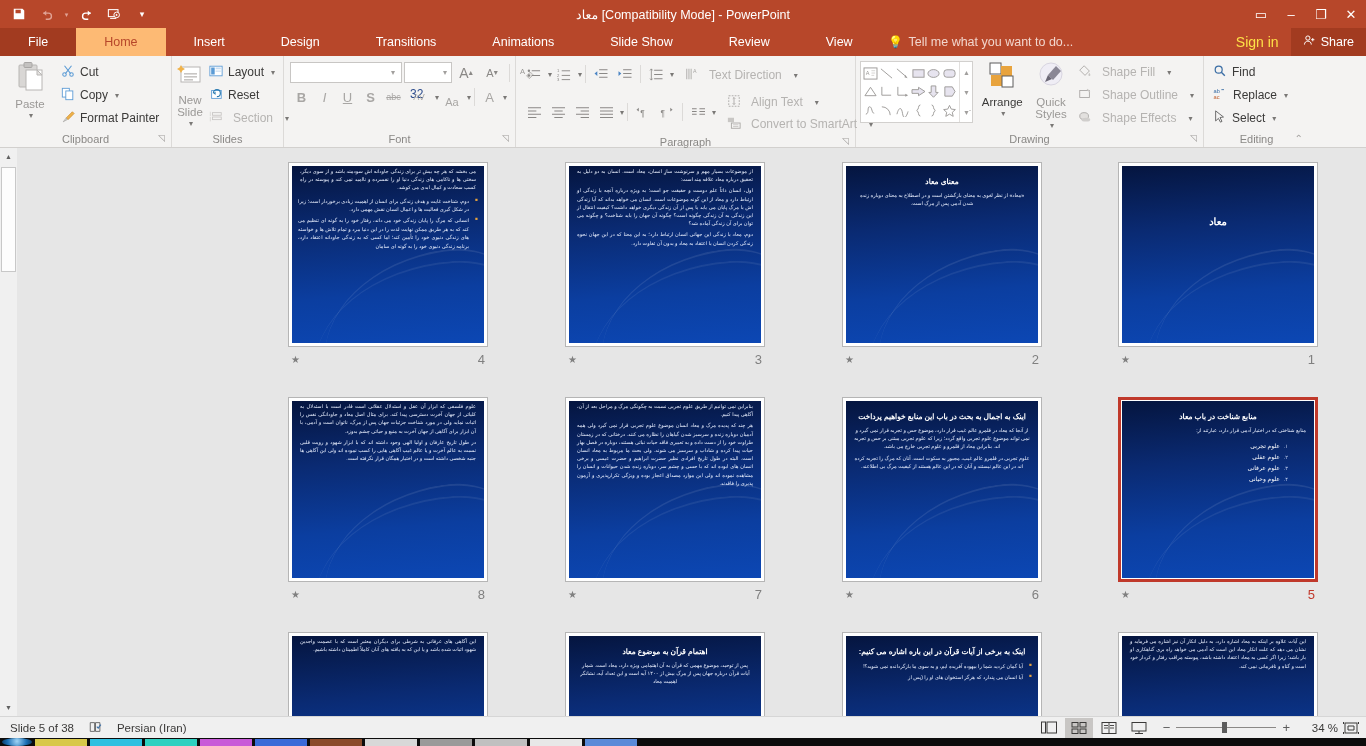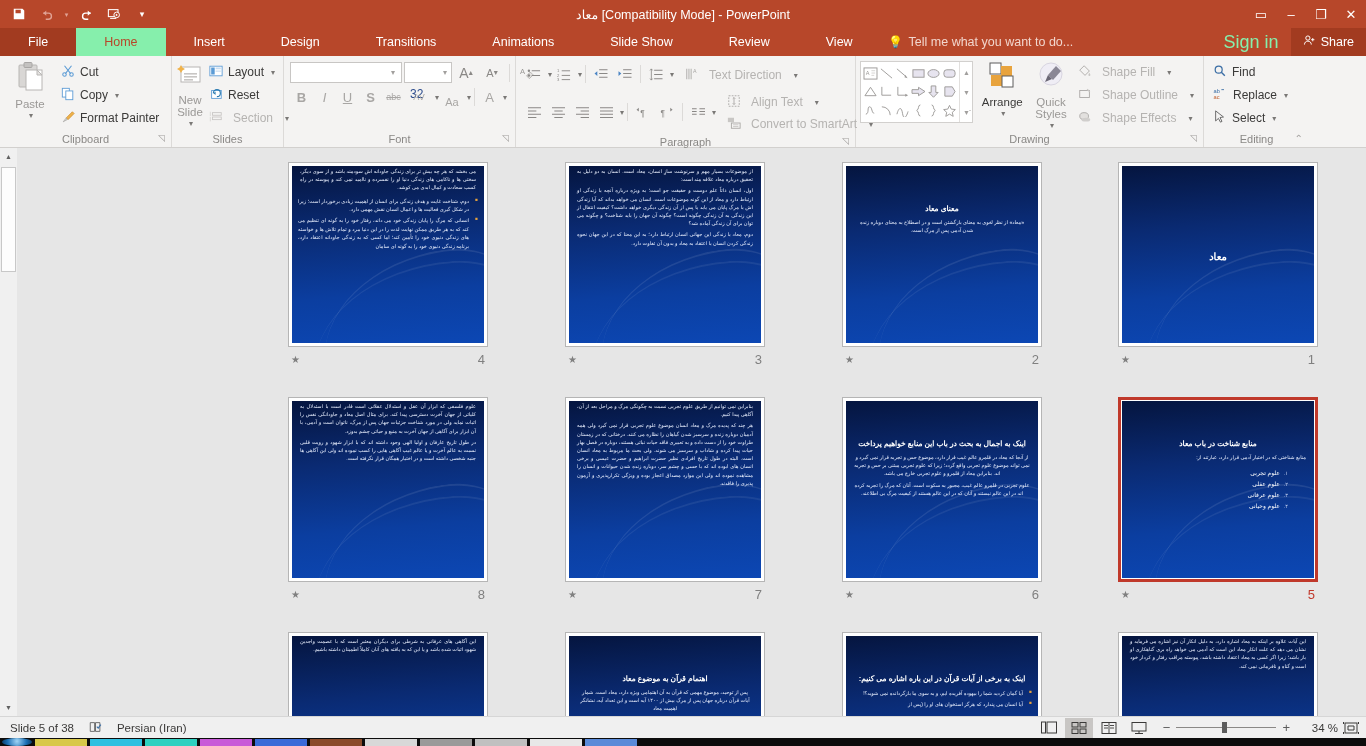--- a/index.html
+++ b/index.html
@@ -37,25 +37,25 @@
   
   .tabbar {
     position: absolute; left: 0; top: 28px; width: 1366px; height: 28px;
     background: #b7472a; display: flex; align-items: stretch;
   }
   .tab {
     padding: 0 28px; display: flex; align-items: center;
     font-size: 12.5px; color: #fff; height: 28px; white-space: nowrap;
   }
   .tab.file { background: #a23b20; }
-  .tab.active { background: #86efac; color: #b7472a; }
+  .tab.active { background: #fdba74; color: #b7472a; }
   .tab.tellme { color: #f2d6cd; padding-left: 8px; }
   .bulb { margin-right: 5px; font-size: 12px; }
   .signin-wrap { position: absolute; right: 0; top: 0; height: 28px; display: flex; align-items: center; }
-  .signin { font-size: 18px; color: #86efac; padding: 0 12px; }
+  .signin { font-size: 14px; color: #fde047; padding: 0 12px; }
   .share { font-size: 12.5px; color: #fff; padding: 0 12px; display: flex; align-items: center; gap: 5px; background: #a23b20; height: 28px; }
 
   
   .ribbon {
     position: absolute; left: 0; top: 56px; width: 1366px; height: 92px;
     background: #f4f3f2; border-bottom: 1px solid #d2d0ce;
     display: flex; align-items: stretch;
   }
   .rgroup { position: relative; display: flex; flex-direction: column; border-right: 1px solid #dcdad8; padding: 3px 4px 0 4px; }
   .rgroup-body { flex: 1; display: flex; align-items: flex-start; }
@@ -150,21 +150,21 @@
   }
   .slide::before {
     content: ""; position: absolute; right: -30%; bottom: -28%;
     width: 120%; height: 72%;
     border-top: 2px solid rgba(255,255,255,0.07);
     border-radius: 70% 40% 0 0 / 90% 60% 0 0;
     transform: rotate(-4deg);
   }
   .s-title {
     text-align: center; font-size: 7.5px; font-weight: bold; color: #ffffff;
-    padding: 2px 8px 3px 8px; direction: rtl; line-height: 11px; position: relative; z-index: 2; margin-top: 35px;
+    padding: 10px 8px 3px 8px; direction: rtl; line-height: 11px; position: relative; z-index: 2;
   }
   .s-title.big { font-size: 10px; padding-top: 50px; }
   .s-body {
     direction: rtl; text-align: justify; font-size: 5.1px; line-height: 8.2px;
     padding: 1px 8px 0 8px; color: #eaf0ff; position: relative; z-index: 2;
   }
   .s-body p { margin-bottom: 3px; }
   .s-body.center { text-align: center; }
   .s-bullets { direction: rtl; font-size: 5.1px; line-height: 8.4px; padding: 2px 6px 0 6px; position: relative; z-index: 2; }
   .s-bullets li { list-style: none; position: relative; padding-right: 9px; margin-bottom: 3px; text-align: justify; color: #eaf0ff; }

